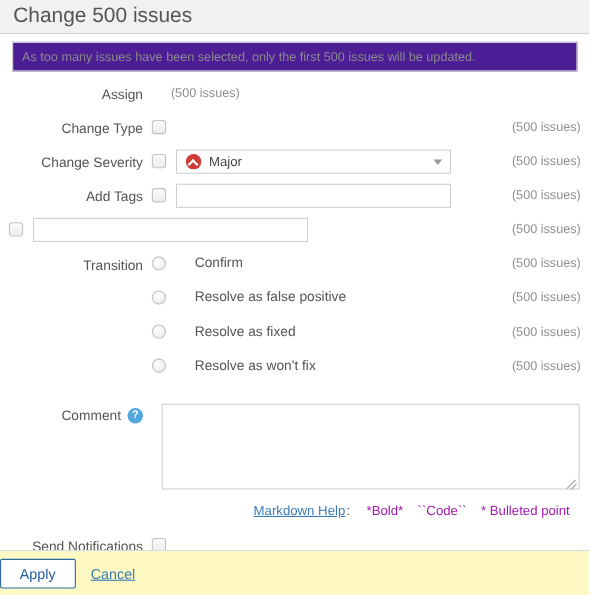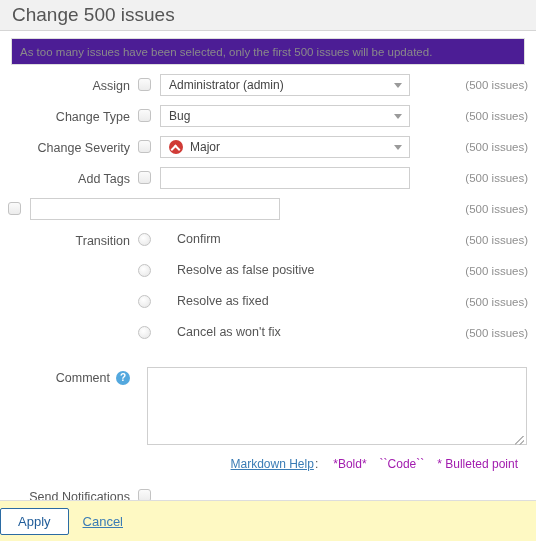--- a/index.html
+++ b/index.html
@@ -296,38 +296,27 @@
 </div>
 
 <div class="notice-wrap">
   <div class="notice">As too many issues have been selected, only the first 500 issues will be updated.</div>
 </div>
 
 <div class="form">
 
   <div class="row">
     <div class="label-col">Assign</div>
+    <div class="count-col">(500 issues)</div>
+  </div>
+
+  <div class="row">
+    <div class="label-col">Change Type</div>
     <div class="ctrl-col">
       <div class="cb"></div>
-      <div class="select">
-        <span class="val">Administrator (admin)</span>
-        <span class="caret"></span>
-      </div>
-    </div>
-    <div class="count-col">(500 issues)</div>
-  </div>
-
-  <div class="row">
-    <div class="label-col">Change Type</div>
-    <div class="ctrl-col">
-      <div class="cb"></div>
-      <div class="select">
-        <span class="val">Bug</span>
-        <span class="caret"></span>
-      </div>
     </div>
     <div class="count-col">(500 issues)</div>
   </div>
 
   <div class="row">
     <div class="label-col">Change Severity</div>
     <div class="ctrl-col">
       <div class="cb"></div>
       <div class="select">
         <span class="val">
@@ -381,21 +370,21 @@
       <div class="rb"></div>
       <div class="opt-label">Resolve as fixed</div>
     </div>
     <div class="count-col">(500 issues)</div>
   </div>
 
   <div class="row">
     <div class="label-col"></div>
     <div class="ctrl-col">
       <div class="rb"></div>
-      <div class="opt-label">Cancel as won't fix</div>
+      <div class="opt-label">Resolve as won't fix</div>
     </div>
     <div class="count-col">(500 issues)</div>
   </div>
 
   <div class="row tall" style="margin-top:14px;">
     <div class="label-col with-help">
       <span>Comment</span>
       <span class="help-icon">?</span>
     </div>
     <div class="ctrl-col">

